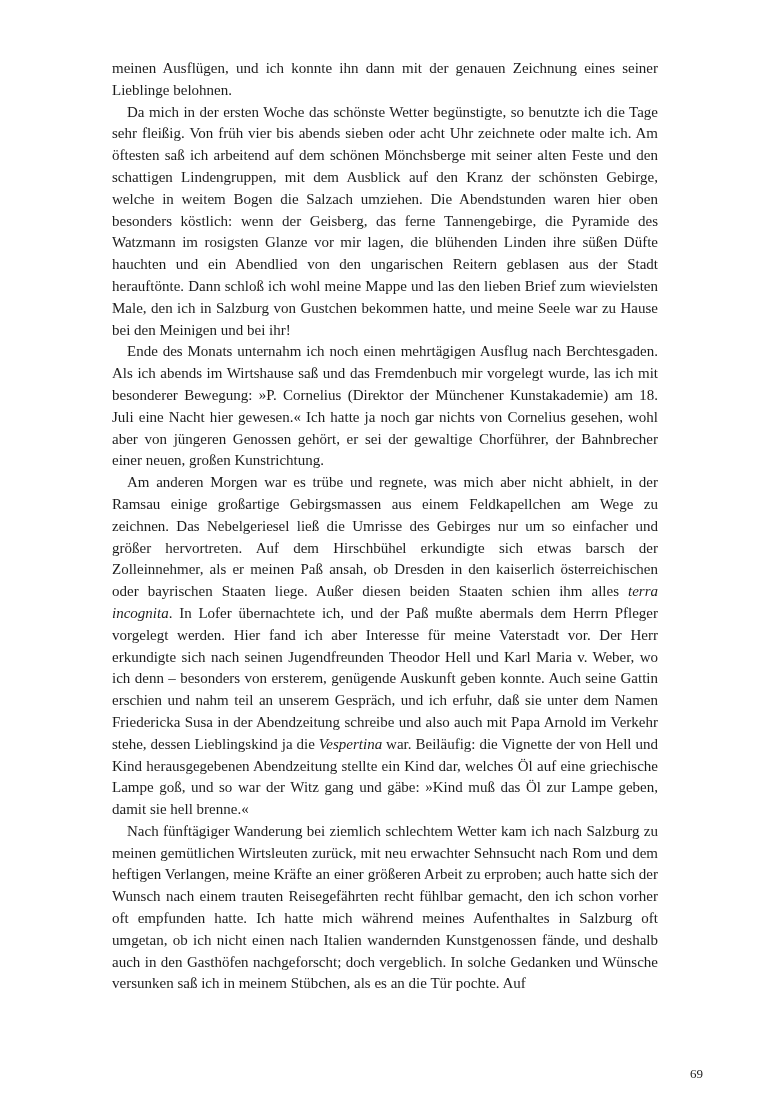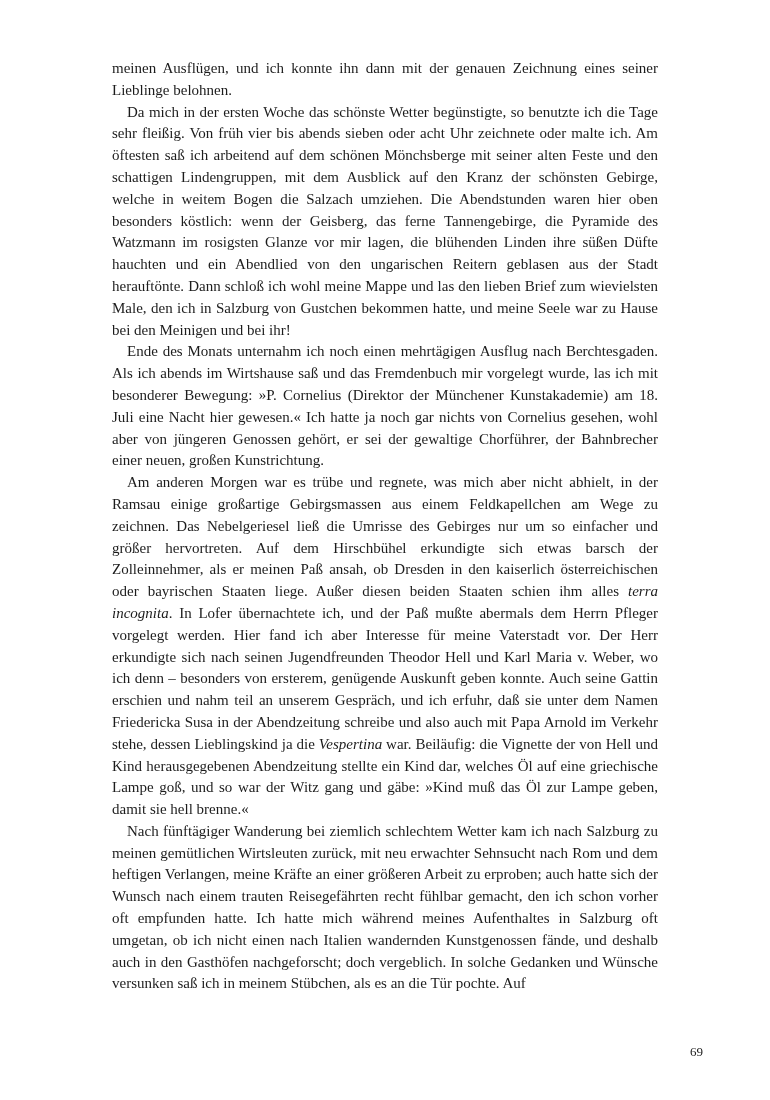--- a/index.html
+++ b/index.html
@@ -33,21 +33,21 @@
     }
     .para.no-indent {
       text-indent: 0;
     }
     .italic {
       font-style: italic;
     }
     .page-number {
       position: absolute;
       left: 690px;
-      top: 1044px;
+      top: 1066px;
       font-size: 13px;
       color: #1c1c1c;
     }
   </style>
 </head>
 <body>
 
 <div class="page">
   <div class="text-block">
     <p class="para no-indent">meinen Ausflügen, und ich konnte ihn dann mit der genauen Zeichnung eines seiner Lieblinge belohnen.</p>

